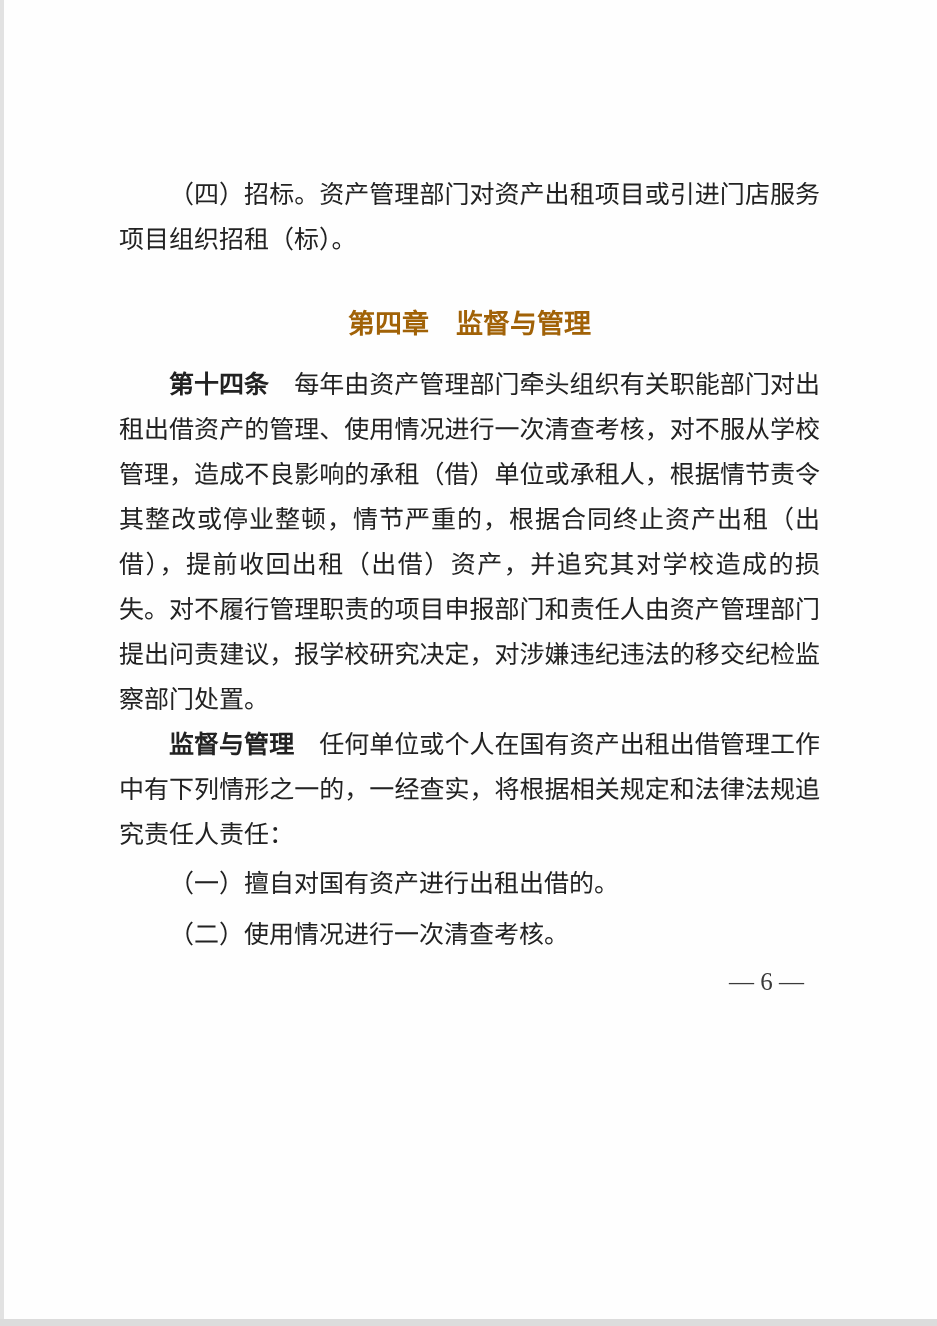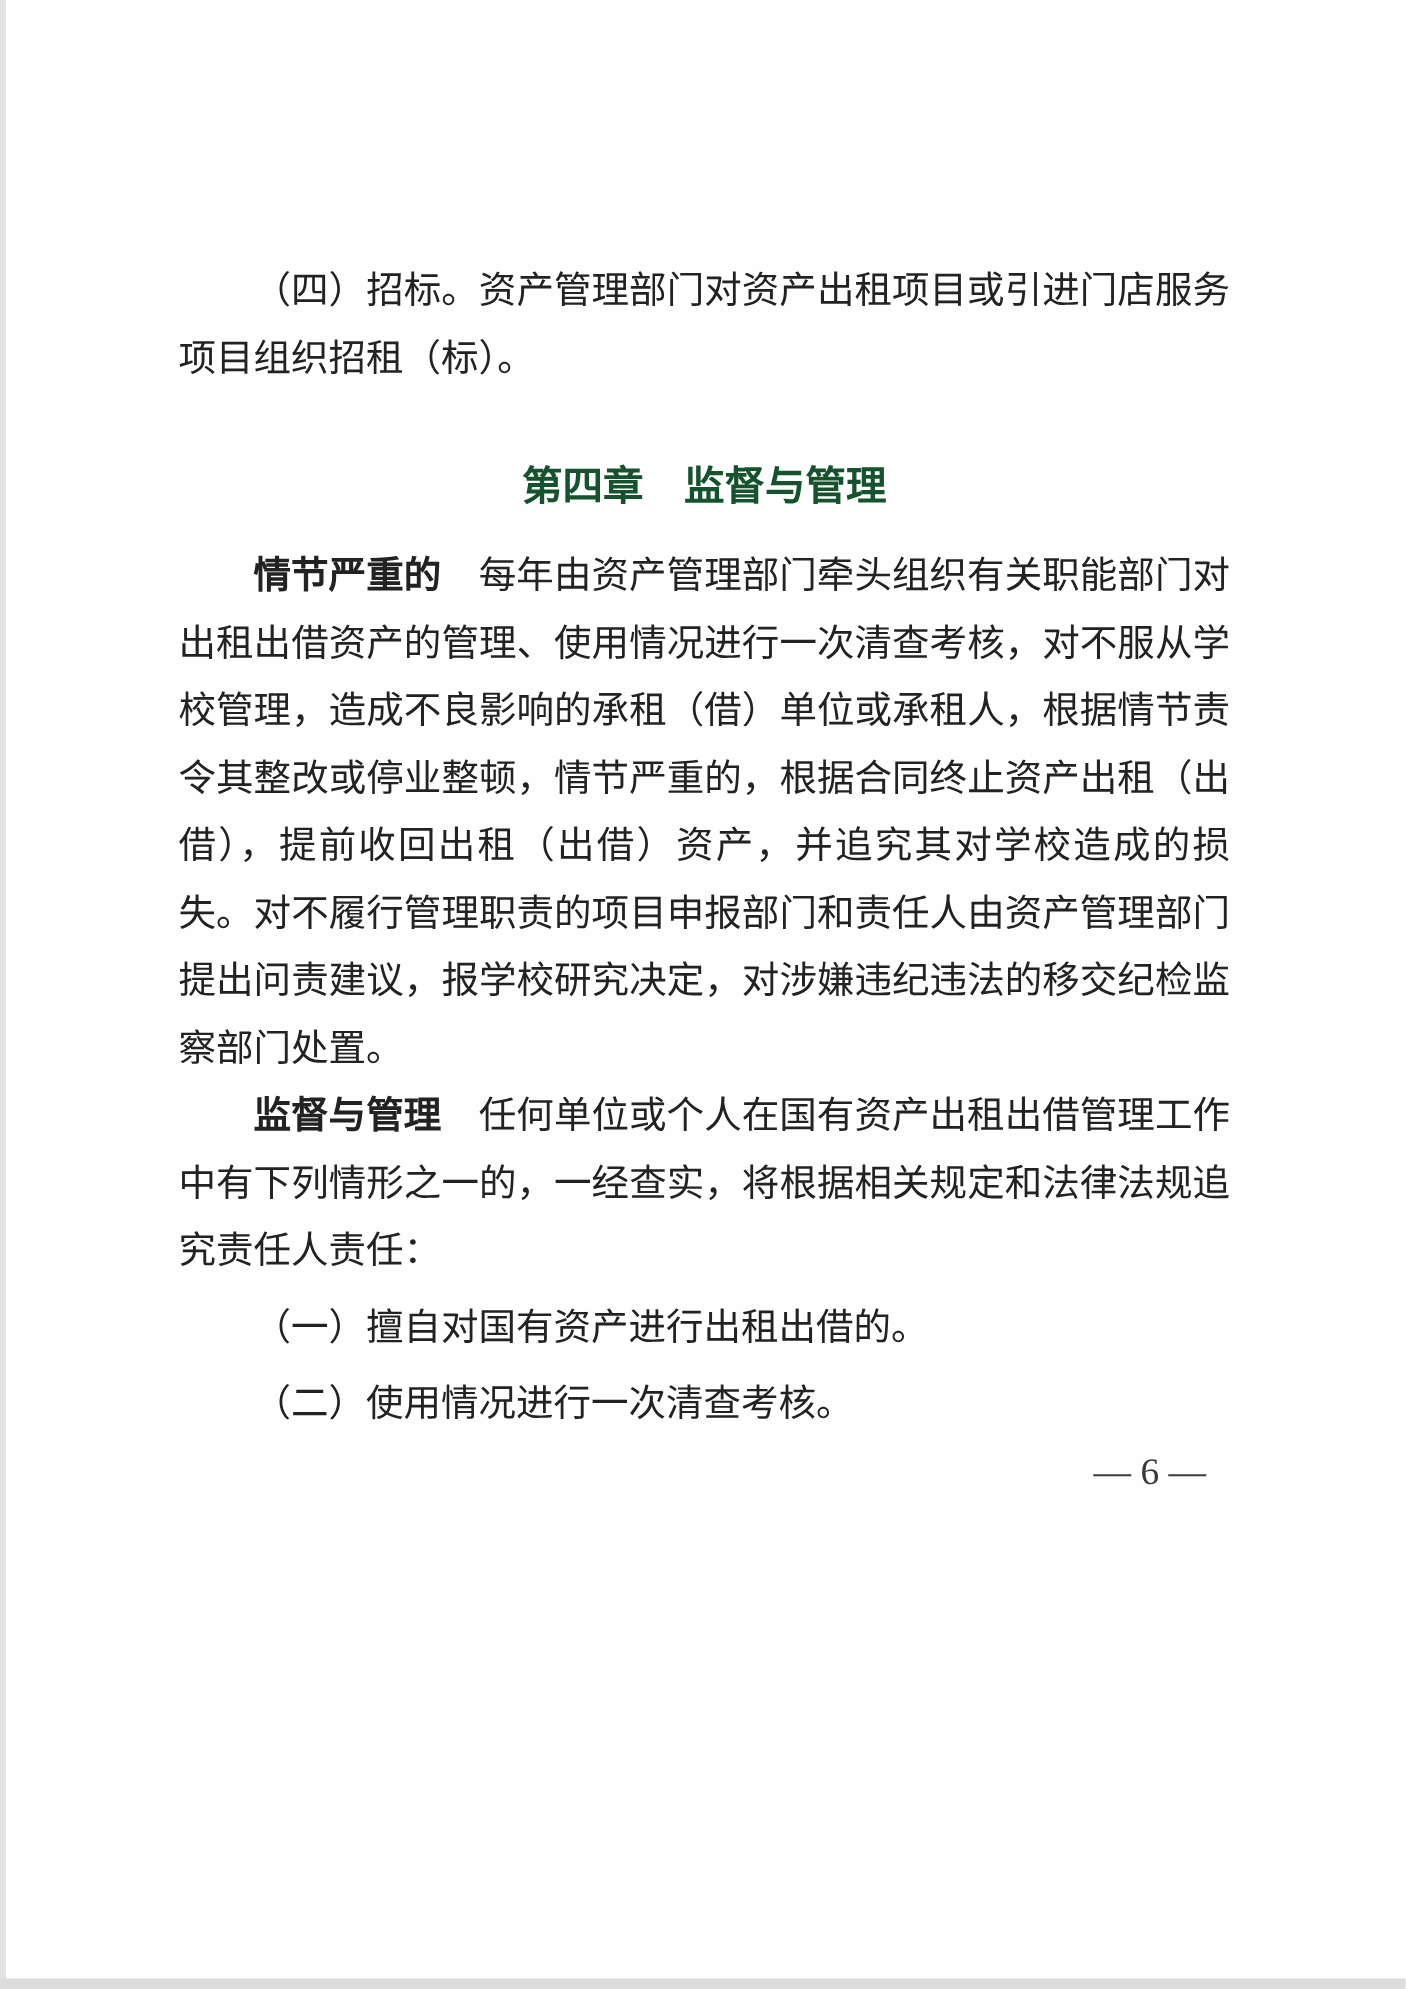--- a/index.html
+++ b/index.html
@@ -40,30 +40,31 @@
     line-height: 45px;
     text-align: justify;
   }
   p.body-para {
     margin: 0;
     padding: 0;
     text-indent: 2em;
   }
   p.sub-item {
     margin-top: 6px;
+    font-family: Liberation Mono, monospace;
   }
   h2.chapter-heading {
     font-family: "Liberation Sans", "DejaVu Sans", sans-serif;
     font-weight: bold;
     font-size: 27px;
     line-height: 45px;
     text-align: center;
     text-indent: 0;
     margin: 40px 0 15px 0;
-    color: #14532d;
+    color: #a16207;
   }
   .article-term {
     font-weight: bold;
     margin-right: 1em;
   }
   .page-number {
     text-align: right;
     padding-right: 16px;
     margin-top: 0;
     color: #3a3a3a;
@@ -77,21 +78,21 @@
 <div class="page-edge-left"></div>
 
 <div class="doc-content">
 
   <p class="body-para">（四）招标。资产管理部门对资产出租项目或引进门店服务项目组织招租（标）。</p>
 
 
 
   <h2 class="chapter-heading">第四章　监督与管理</h2>
 
-  <p class="body-para"><span class="article-term">情节严重的</span><span>每年由资产管理部门牵头组织有关职能部门对出租出借资产的管理、使用情况进行一次清查考核，对不服从学校管理，造成不良影响的承租（借）单位或承租人，根据情节责令其整改或停业整顿，情节严重的，根据合同终止资产出租（出借），提前收回出租（出借）资产，并追究其对学校造成的损失。对不履行管理职责的项目申报部门和责任人由资产管理部门提出问责建议，报学校研究决定，对涉嫌违纪违法的移交纪检监察部门处置。</span></p>
+  <p class="body-para"><span class="article-term">第十四条</span><span>每年由资产管理部门牵头组织有关职能部门对出租出借资产的管理、使用情况进行一次清查考核，对不服从学校管理，造成不良影响的承租（借）单位或承租人，根据情节责令其整改或停业整顿，情节严重的，根据合同终止资产出租（出借），提前收回出租（出借）资产，并追究其对学校造成的损失。对不履行管理职责的项目申报部门和责任人由资产管理部门提出问责建议，报学校研究决定，对涉嫌违纪违法的移交纪检监察部门处置。</span></p>
 
   <p class="body-para"><span class="article-term">监督与管理</span><span>任何单位或个人在国有资产出租出借管理工作中有下列情形之一的，一经查实，将根据相关规定和法律法规追究责任人责任：</span></p>
 
   <p class="body-para sub-item">（一）擅自对国有资产进行出租出借的。</p>
 
   <p class="body-para sub-item">（二）使用情况进行一次清查考核。</p>
 
   <div class="page-number">— 6 —</div>
 
 </div>

